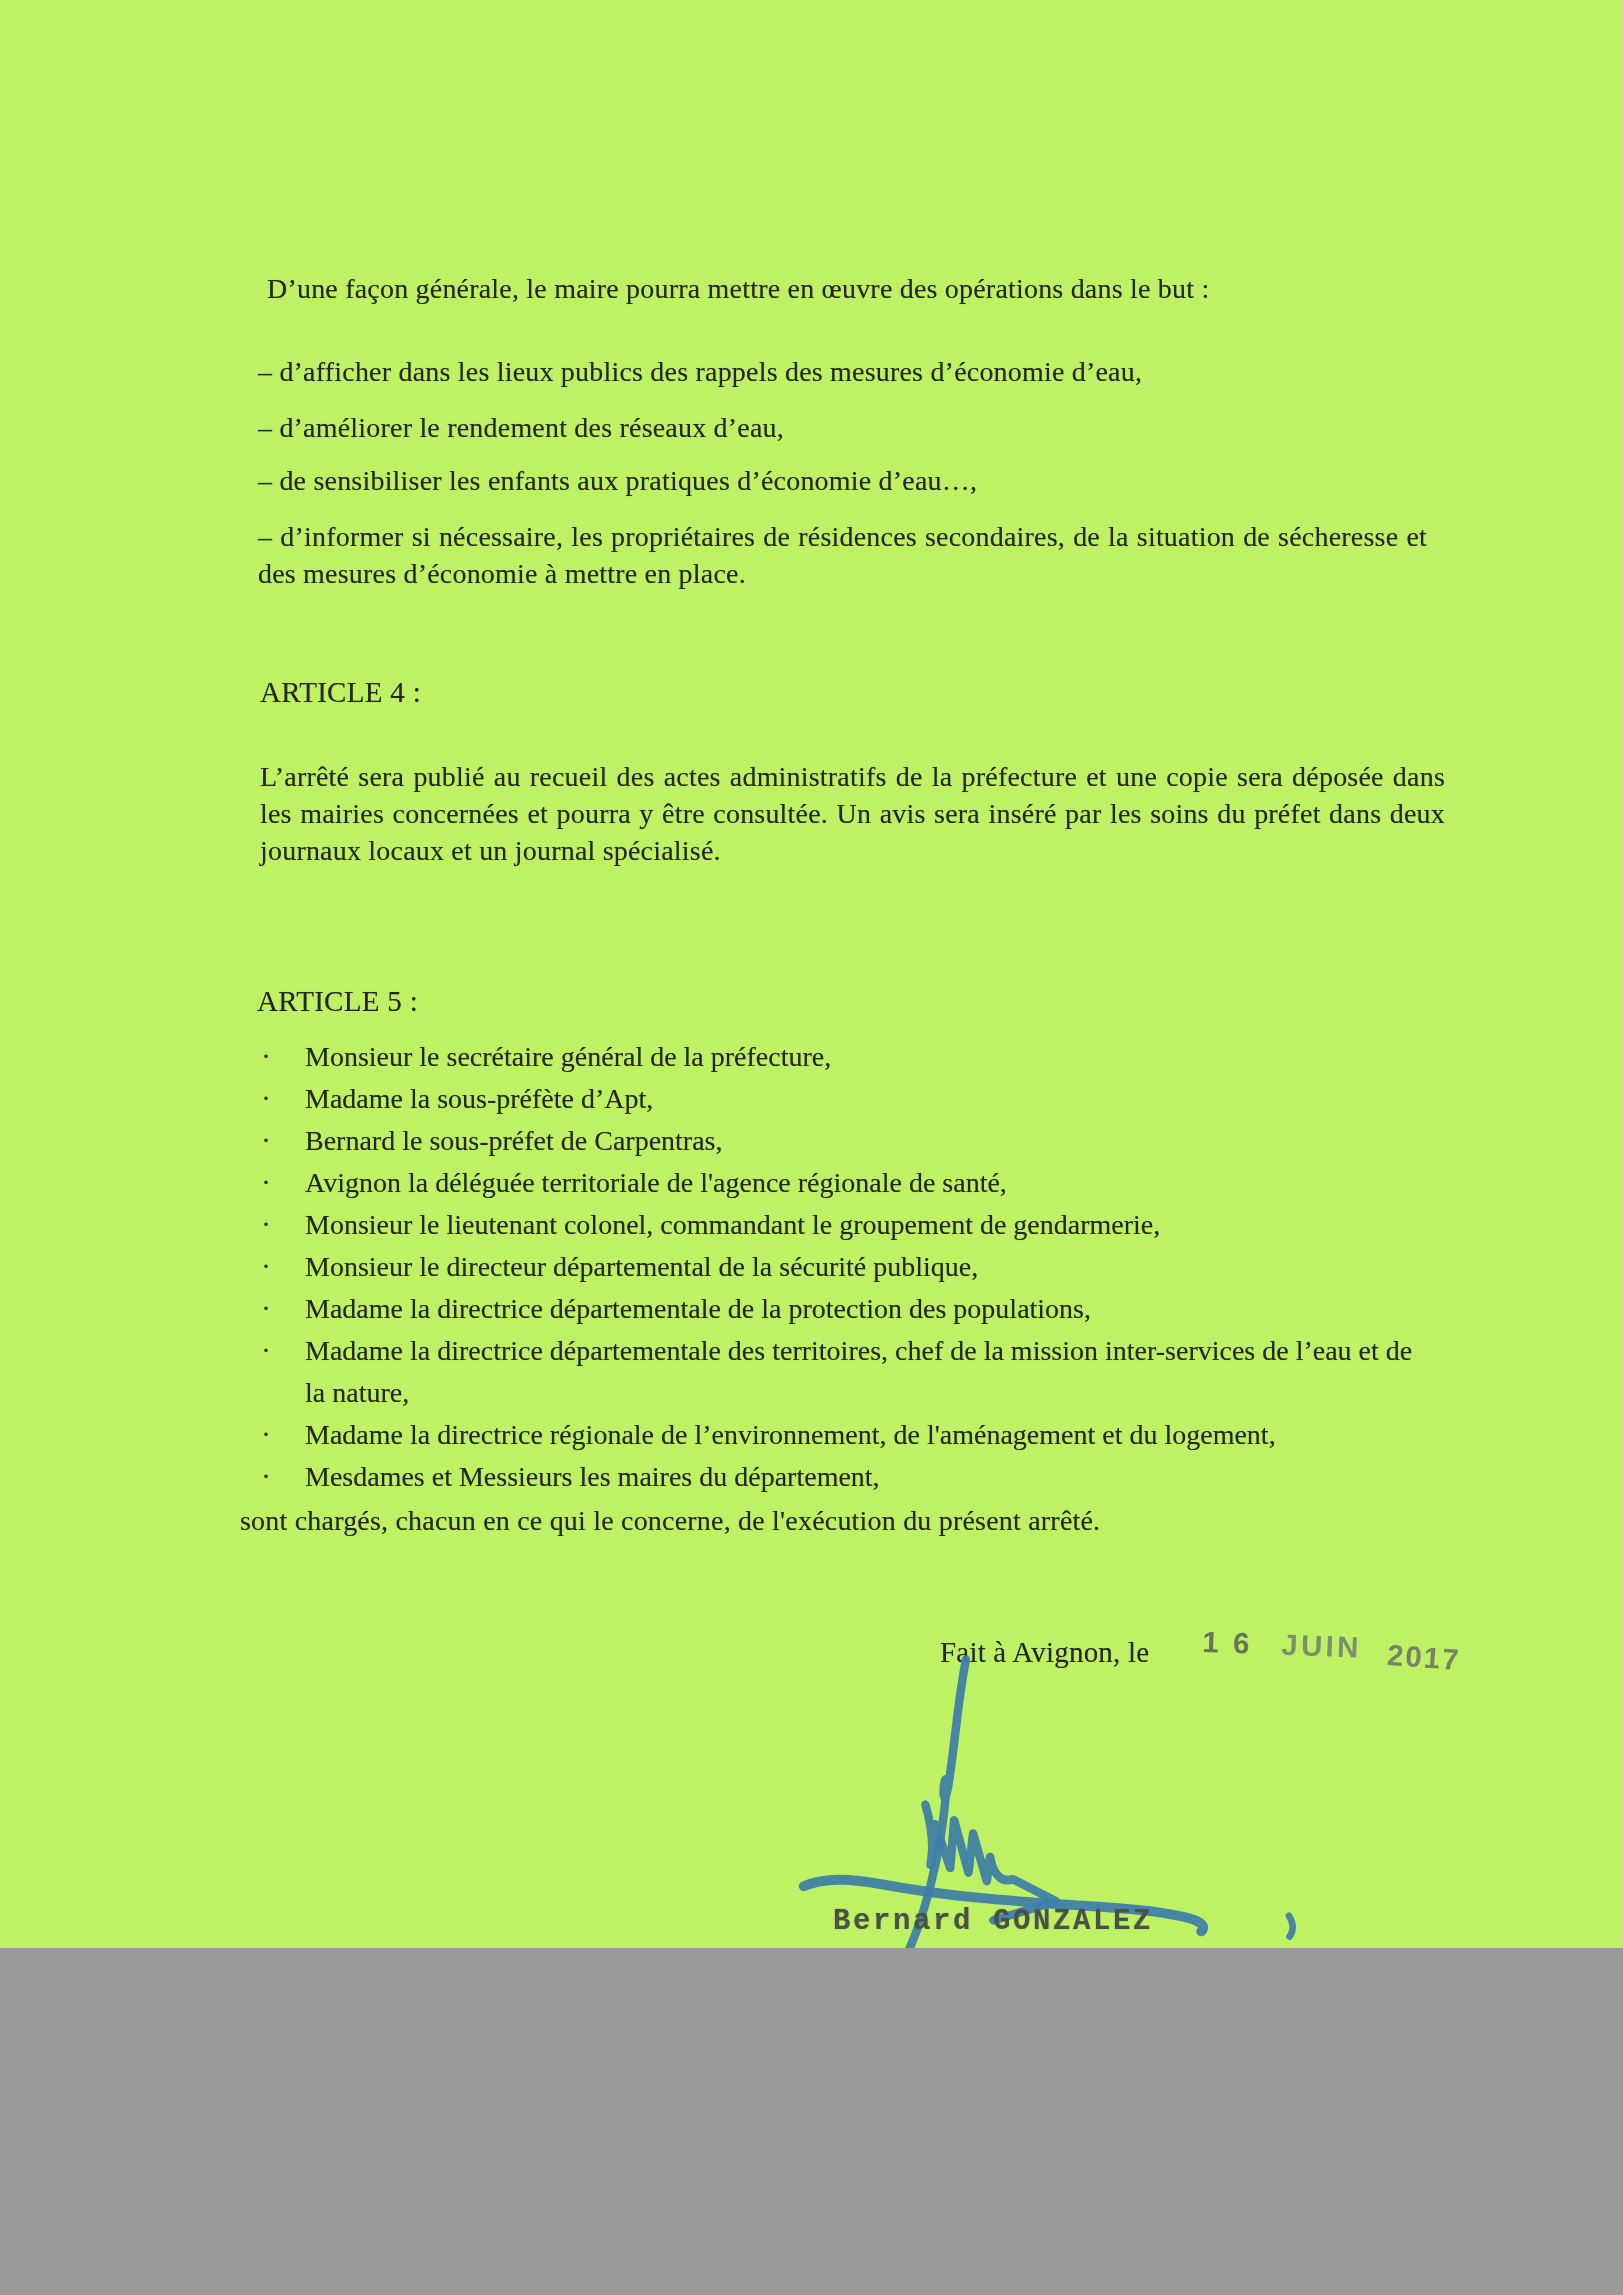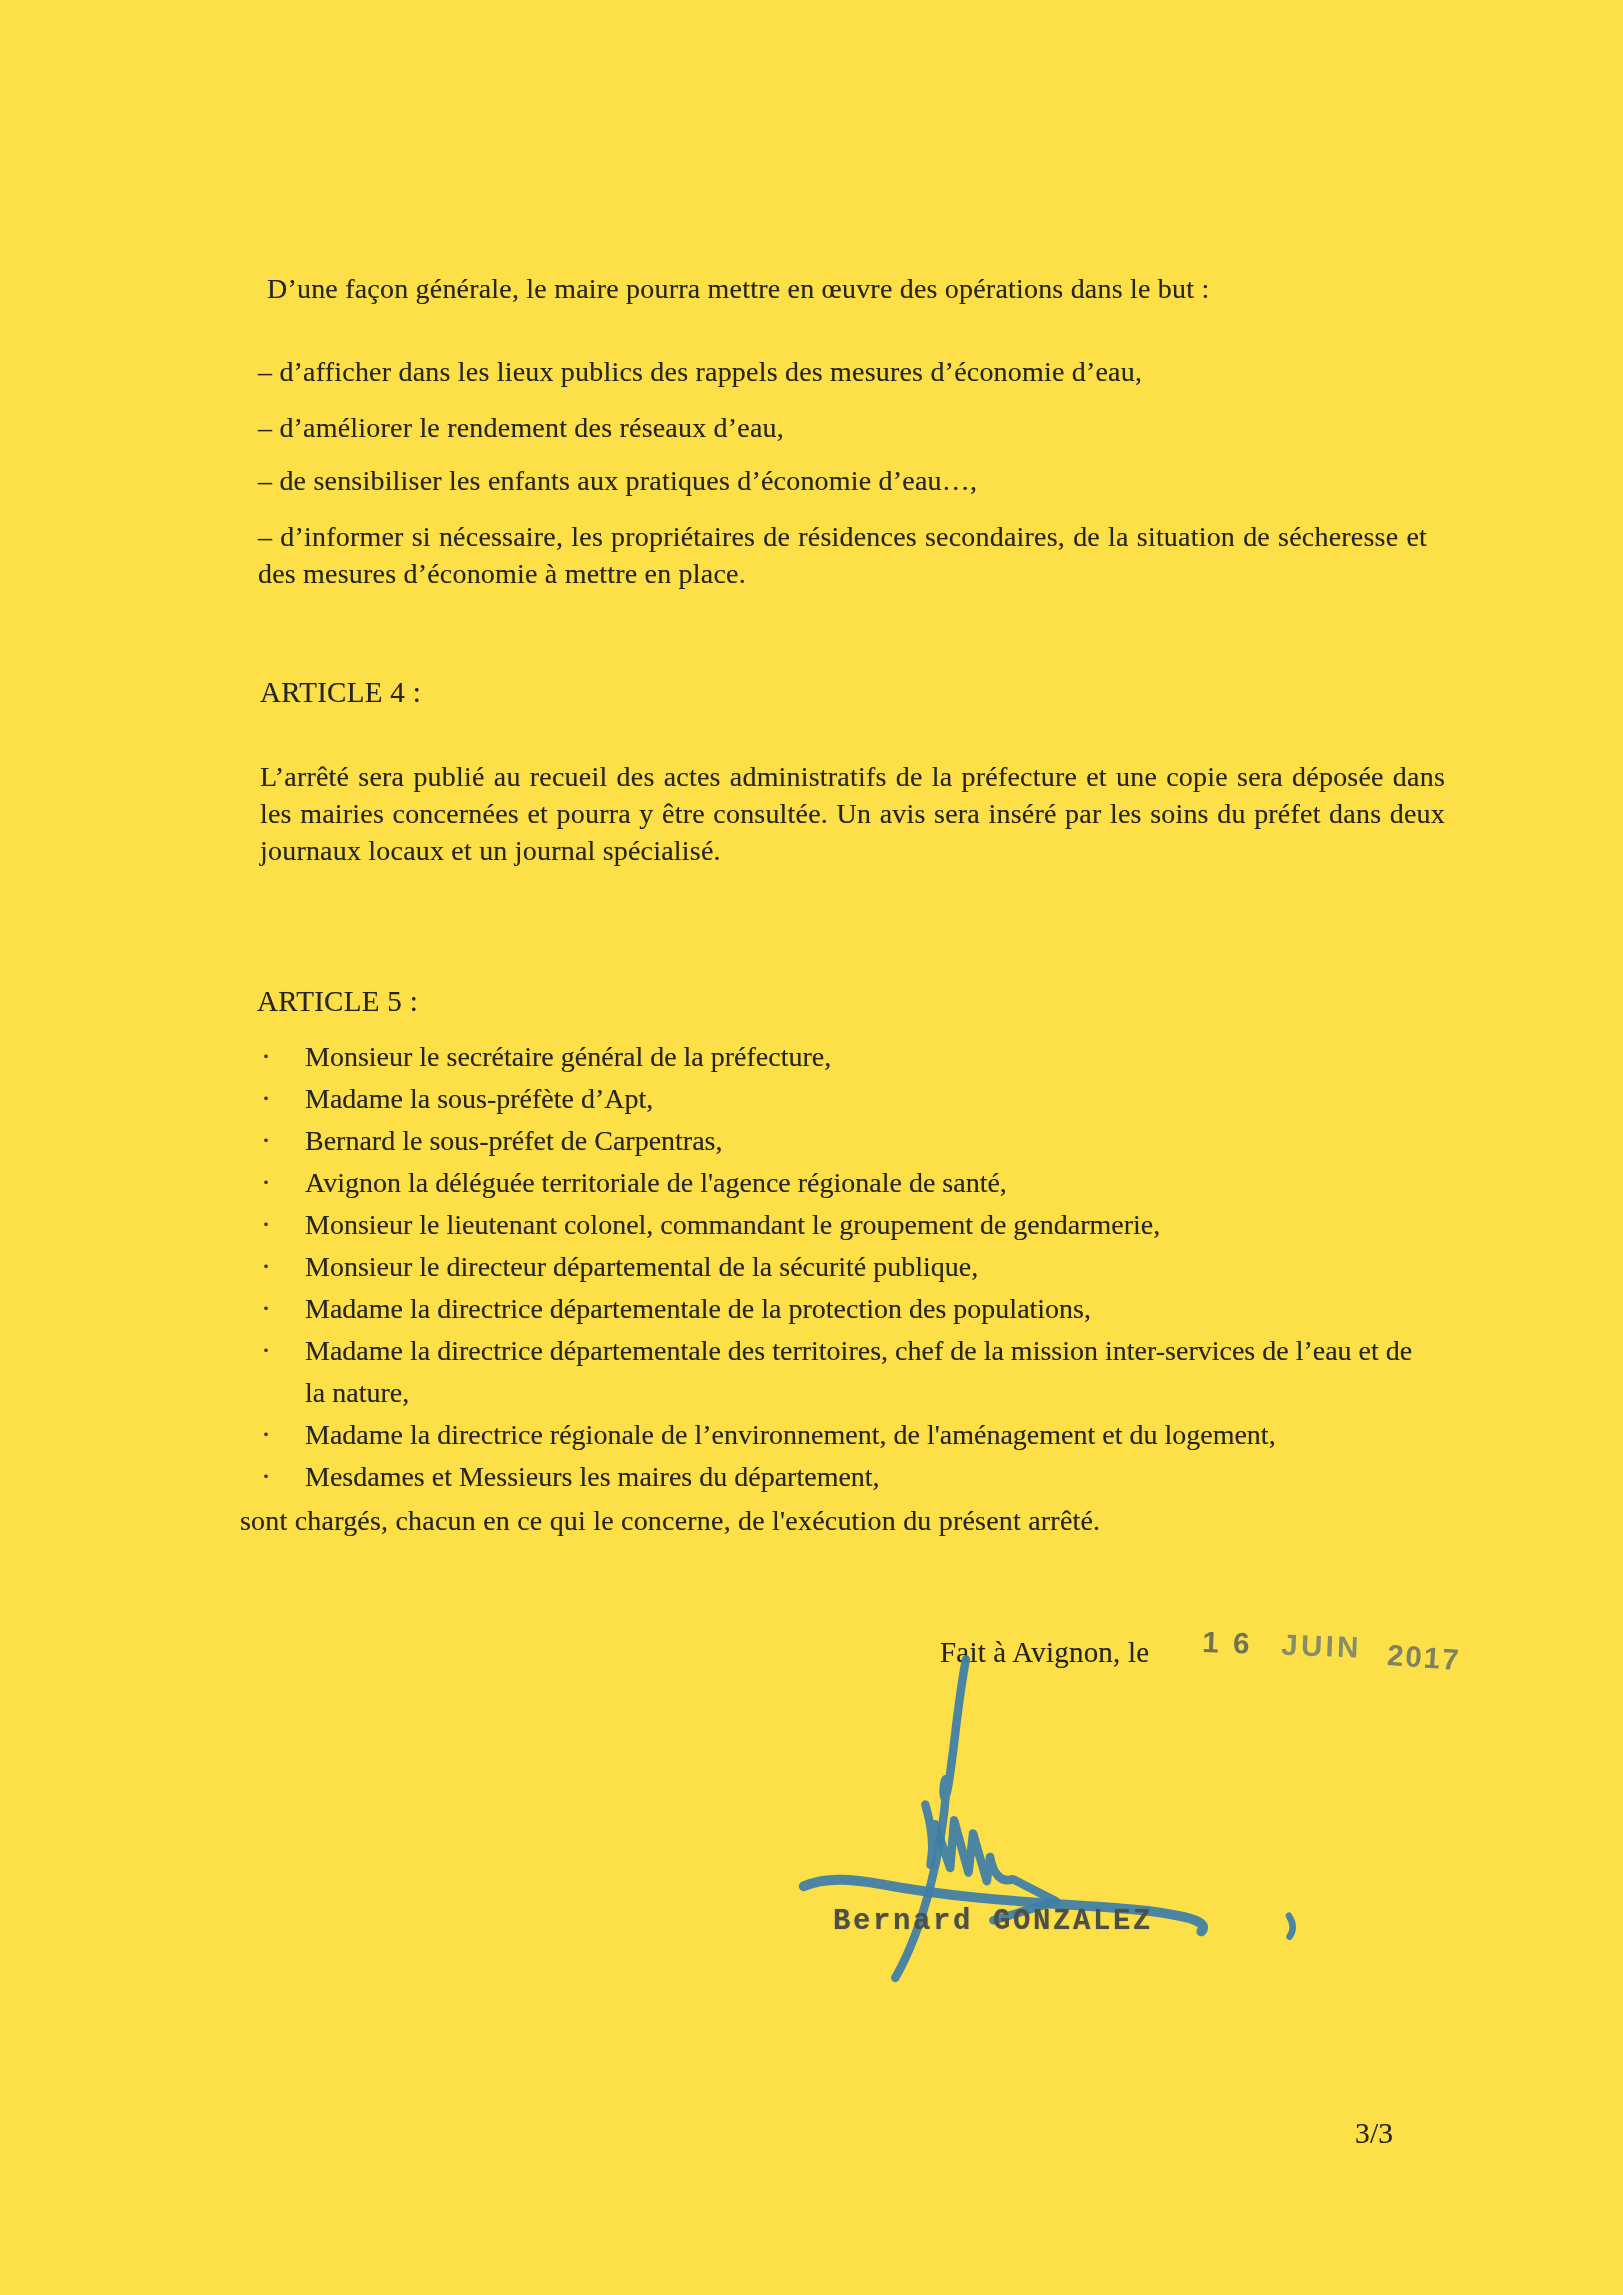--- a/index.html
+++ b/index.html
@@ -1,19 +1,19 @@
 <!DOCTYPE html>
 <html style="font-size:10.5px"><head>
 <meta charset="utf-8">
 <style>
   html,body{margin:0;padding:0;background:#9a9a9a;}
   .page{
     position:relative;
-    width:1623px;height:2295px;
-    background:#fde047;
+    width:1623px;height:1948px;
+    background:#bef264;
     font-family:"Liberation Serif","DejaVu Serif",serif;
     color:#262626;
     overflow:hidden;
   }
   .txt{
     position:absolute;
     font-size:28px;
     line-height:37px;
     letter-spacing:0.2px;
     text-shadow:0 0 0.7px rgba(30,30,30,.35);

